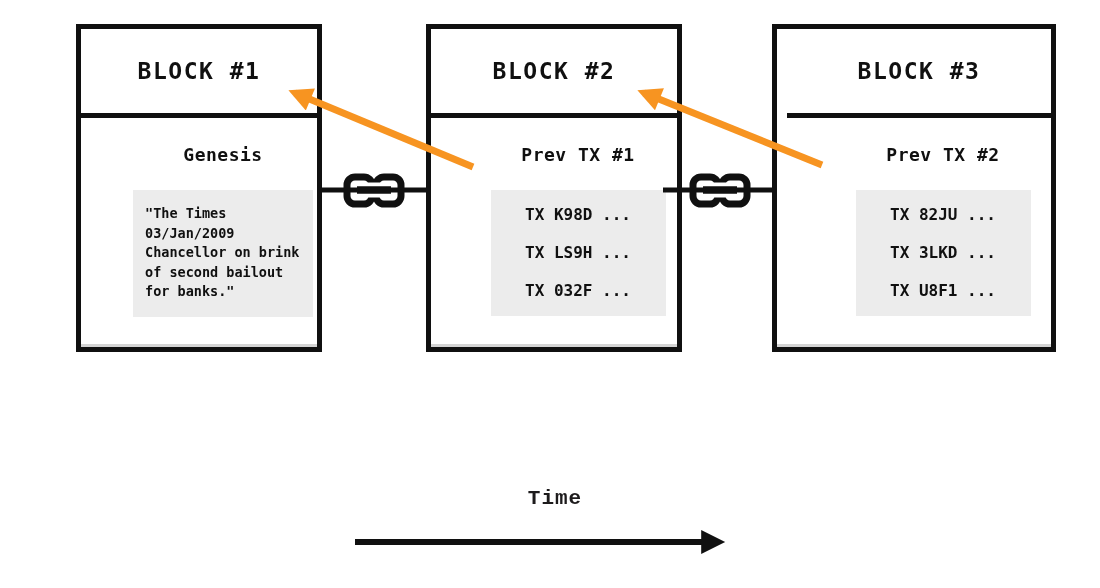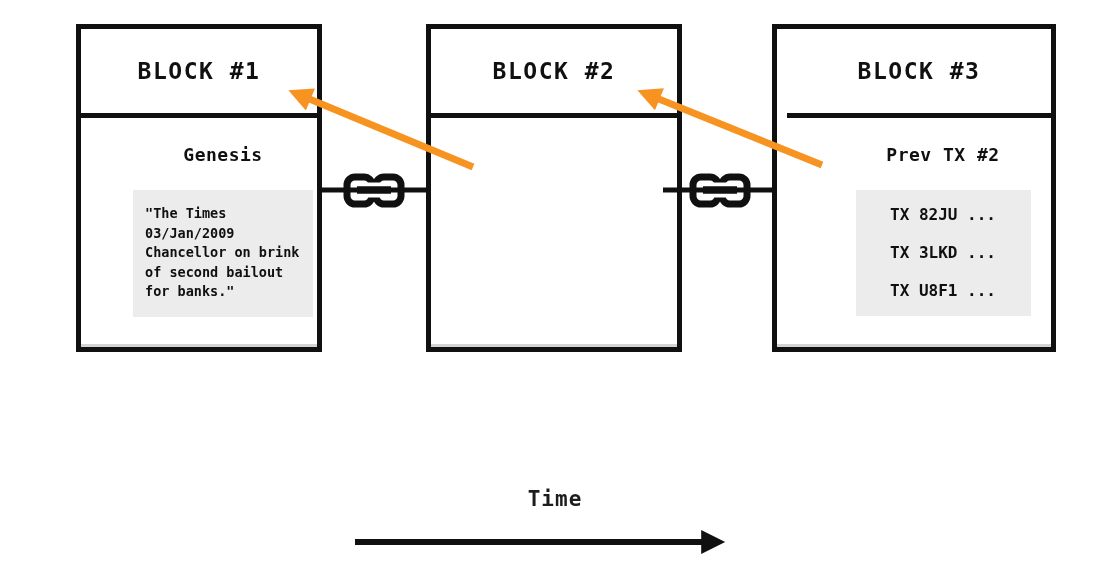--- a/index.html
+++ b/index.html
@@ -92,20 +92,21 @@
   .time-label {
     position: absolute;
     left: 490px;
     top: 487px;
     width: 130px;
     text-align: center;
     font-size: 21px;
     font-weight: bold;
     letter-spacing: 1px;
     color: #1d1b1c;
+    font-family: Liberation Mono, monospace;
   }
 </style>
 </head>
 <body>
 
 <div class="canvas">
 
   <div class="block block-1">
     <div class="block-header">BLOCK #1</div>
     <div class="block-body">
@@ -116,20 +117,28 @@
         <div>Chancellor on brink</div>
         <div>of second bailout</div>
         <div>for banks."</div>
       </div>
     </div>
     <div class="inner-shade"></div>
   </div>
 
   <div class="block block-2">
     <div class="block-header">BLOCK #2</div>
+    <div class="block-body">
+      <div class="block-subtitle">Prev TX #1</div>
+      <div class="panel tx-panel">
+        <div class="tx-line">TX K98D ...</div>
+        <div class="tx-line">TX LS9H ...</div>
+        <div class="tx-line">TX 032F ...</div>
+      </div>
+    </div>
     <div class="inner-shade"></div>
   </div>
 
   <div class="block block-3">
     <div class="block-header">BLOCK #3</div>
     <div class="block-body">
       <div class="block-subtitle">Prev TX #2</div>
       <div class="panel tx-panel">
         <div class="tx-line">TX 82JU ...</div>
         <div class="tx-line">TX 3LKD ...</div>

